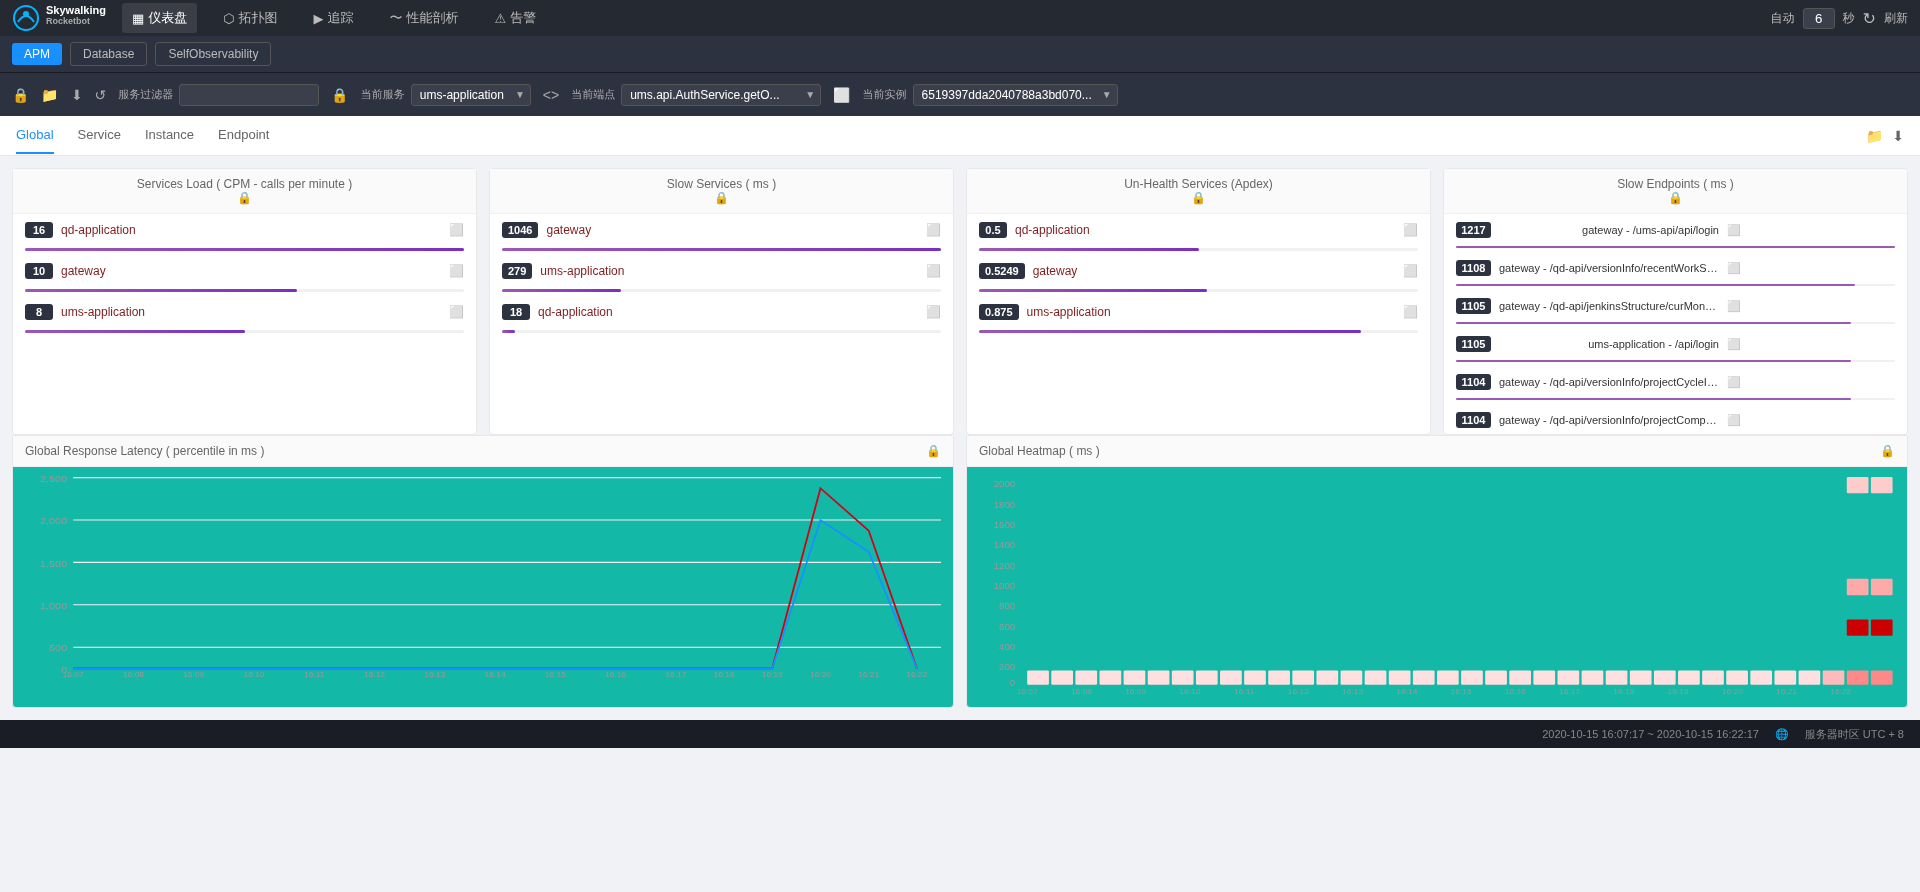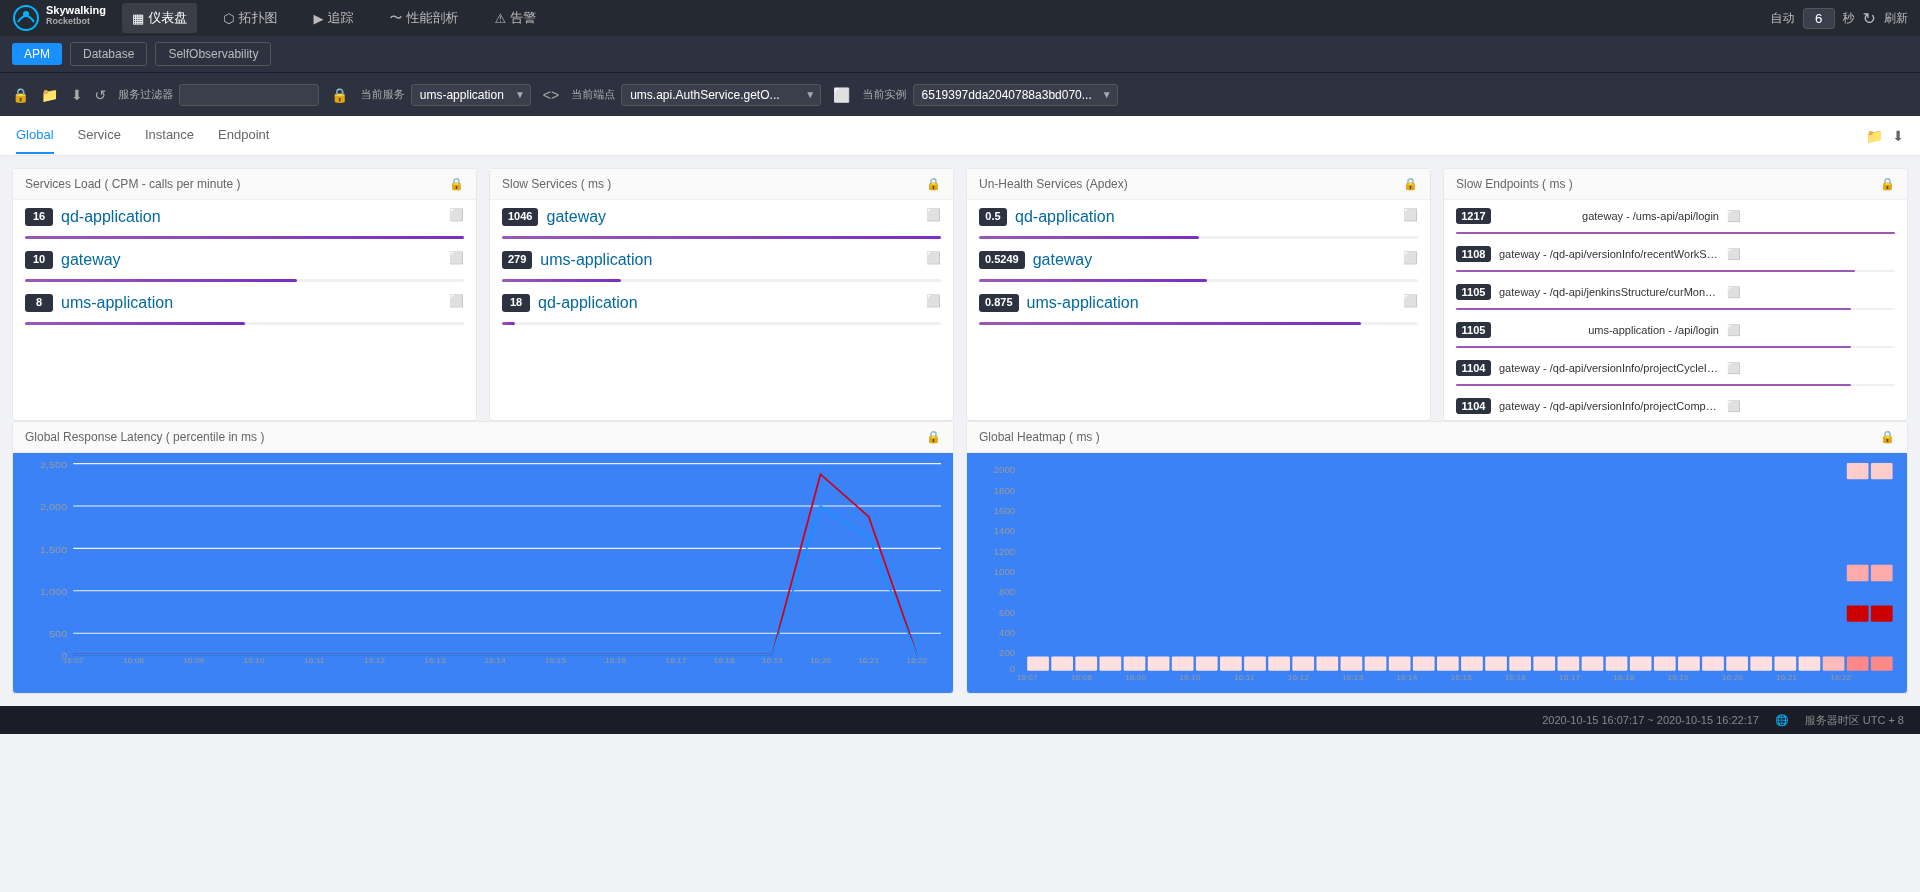--- a/index.html
+++ b/index.html
@@ -118,61 +118,63 @@
     }
     .panel-header {
       display: flex;
       align-items: center;
       justify-content: space-between;
       padding: 8px 12px;
       border-bottom: 1px solid #f0f0f0;
       font-size: 12px;
       color: #666;
       background: #fafafa;
+      flex-direction: column;
     }
     .panel-body { padding: 8px 12px; }
 
     
     .service-row {
       display: flex;
+      align-items: center;
       margin-bottom: 10px;
       gap: 8px;
     }
     .service-badge {
       background: #2d3240;
       color: #fff;
       padding: 2px 6px;
       border-radius: 3px;
       font-size: 11px;
       min-width: 28px;
       text-align: center;
       font-weight: bold;
     }
-    .service-name { flex: 1; font-size: 16px; color: #0369a1; }
+    .service-name { flex: 1; font-size: 12px; color: #7f1d1d; }
     .service-copy { color: #bbb; cursor: pointer; font-size: 12px; }
     .progress-bar {
       width: 100%;
       height: 3px;
       background: #f0f0f0;
       border-radius: 2px;
       margin-top: 3px;
     }
     .progress-fill {
       height: 100%;
       background: linear-gradient(90deg, #9b59b6, #7b2fbe);
       border-radius: 2px;
     }
     .service-item { margin-bottom: 12px; }
 
     
     .bottom-grid { padding: 0 12px 12px; display: grid; grid-template-columns: 1fr 1fr; gap: 12px; }
 
     
     .chart-panel {
-      background: #3b82f6;
+      background: #14b8a6;
       border-radius: 4px;
       border: 1px solid #e8e8e8;
     }
     .chart-header {
       display: flex;
       align-items: center;
       justify-content: space-between;
       padding: 8px 12px;
       border-bottom: 1px solid #f0f0f0;
       font-size: 12px;

